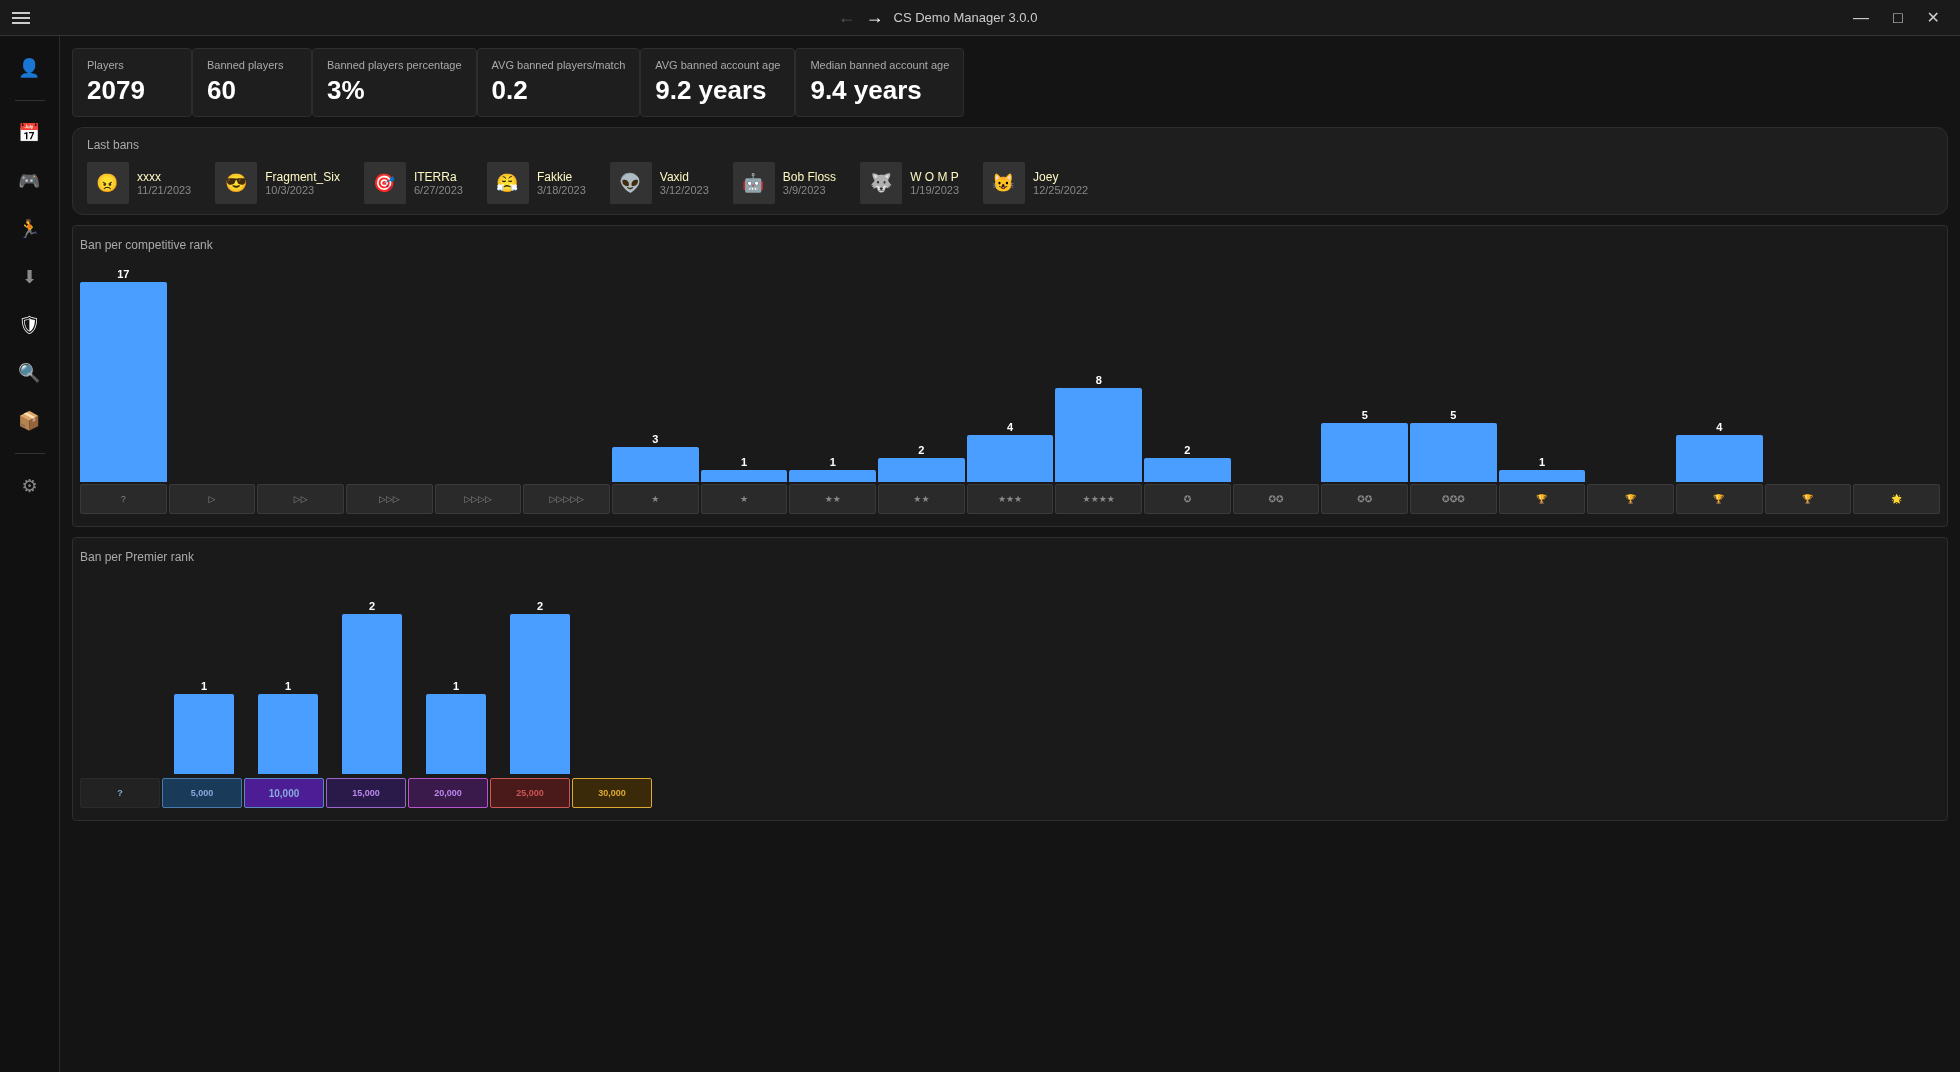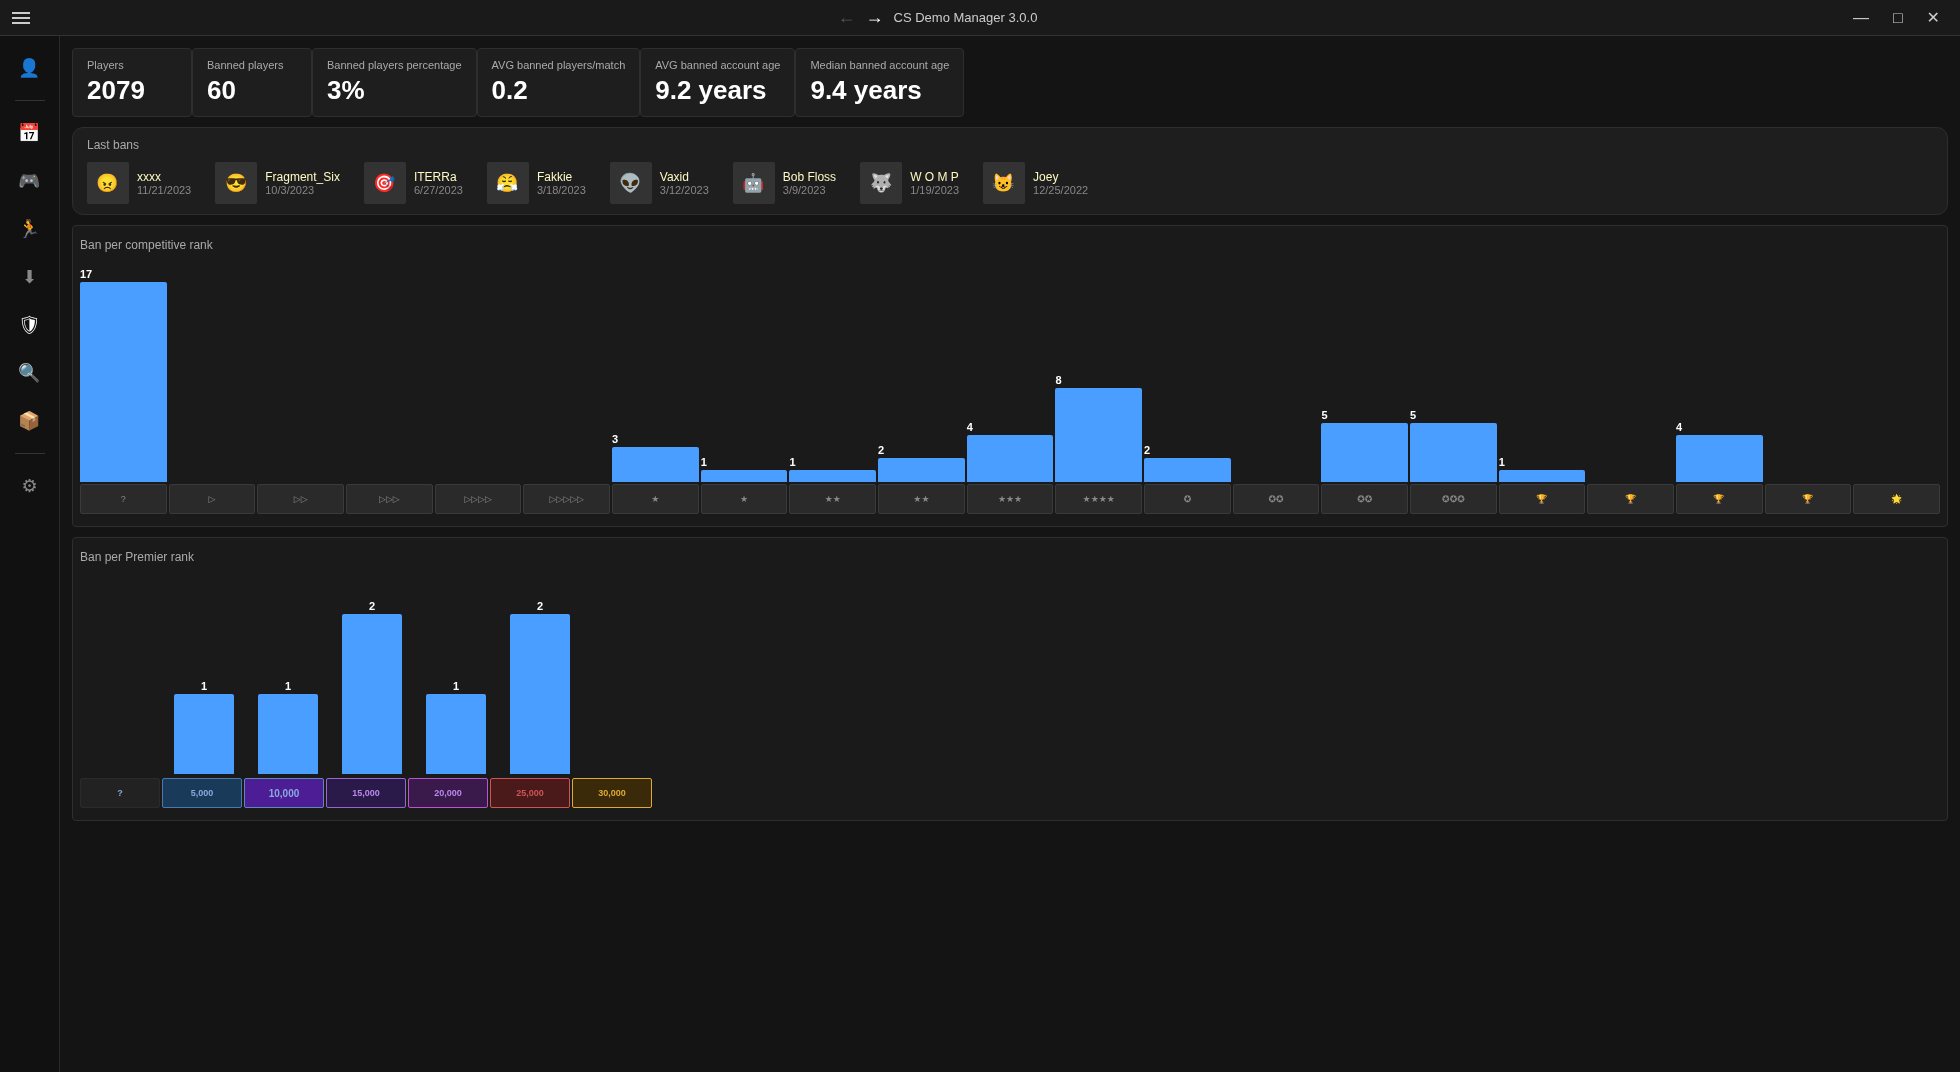--- a/index.html
+++ b/index.html
@@ -165,20 +165,21 @@
     .bar-chart {
       display: flex;
       align-items: flex-end;
       gap: 2px;
       height: 220px;
       padding-bottom: 0;
     }
     .bar-group {
       display: flex;
       flex-direction: column;
+      align-items: center;
       gap: 2px;
       flex: 1;
     }
     .bar-label-top {
       font-size: 11px;
       color: #fff;
       font-weight: 600;
       min-height: 16px;
       display: flex;
       align-items: flex-end;

